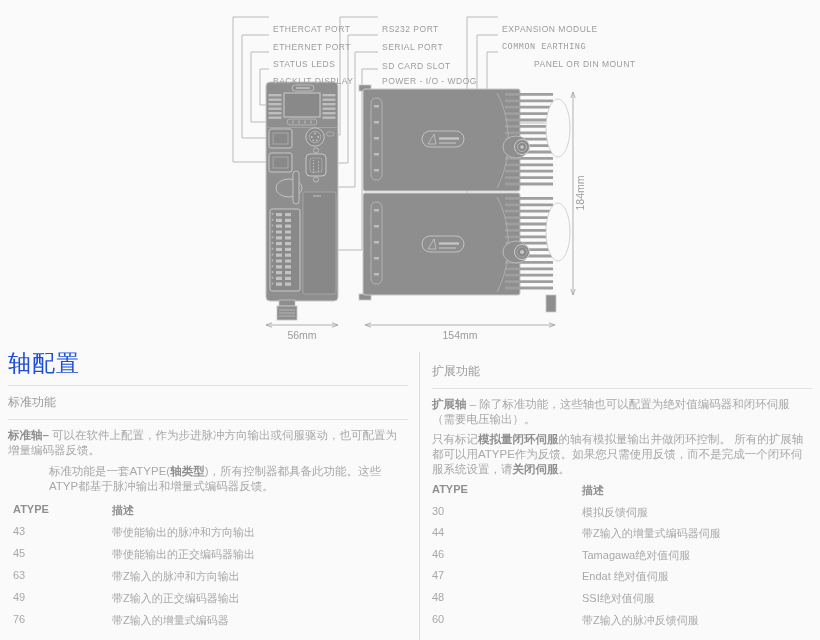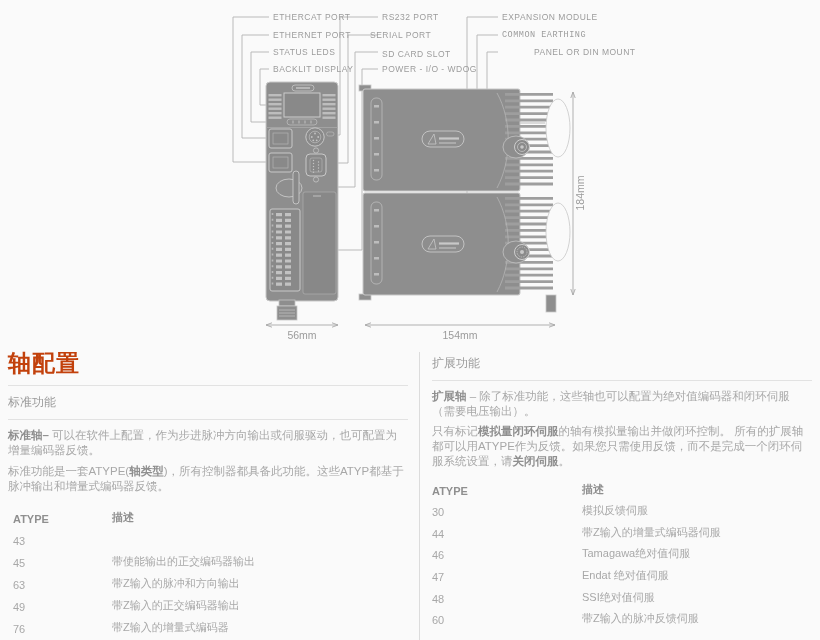--- a/index.html
+++ b/index.html
@@ -4,43 +4,43 @@
 <style>
   html,body{margin:0;padding:0;background:#fafafa;}
   .screen{
     position:relative;width:820px;height:640px;overflow:hidden;
     background:#fafafa;font-family:"Liberation Sans",sans-serif;
   }
   
   .diagram-svg{position:absolute;left:0;top:0;}
   .port-label{
     position:absolute;font-size:8.5px;letter-spacing:.5px;color:#9c9c9c;
-    white-space:nowrap;line-height:10px;
+    white-space:nowrap;line-height:10px;margin-top:12px;
   }
   .dim-label{
     position:absolute;font-size:10.5px;color:#9b9b9b;text-align:center;line-height:12px;
   }
   .dim-label.vert{transform:rotate(-90deg);transform-origin:center;}
   
   .col{position:absolute;color:#a8a8a8;}
   .col-left{left:8px;top:348px;width:400px;}
   .col-right{left:432px;top:352px;width:380px;}
   .v-divider{position:absolute;left:419px;top:352px;width:1px;height:288px;background:#dcdcdc;}
   .page-title{
-    font-size:23px;font-weight:700;color:#c2410c;letter-spacing:1px;
+    font-size:23px;font-weight:400;color:#1d4ed8;letter-spacing:1px;
     margin:0;line-height:30px;
   }
   .rule{border:none;border-top:1px solid #e2e2e2;margin:0;height:0;}
   .rule.t1{margin-top:7px;}
   .section-heading{font-size:12px;color:#9b9b9b;margin:9px 0 0 0;line-height:14px;}
   .rule.t2{margin-top:10px;}
   .para{font-size:11.5px;line-height:15px;color:#a8a8a8;margin:8px 0 0 0;}
   .para .b{font-weight:700;color:#8f8f8f;}
   .atable{margin-top:9px;padding-left:5px;}
-  .trow{display:flex;align-items:flex-end;}
+  .trow{display:flex;align-items:flex-start;}
   .col-left  .trow{height:22px;}
   .col-right .trow{height:21.6px;}
   .trow .atype{flex:0 0 auto;font-size:11px;color:#a8a8a8;}
   .col-left  .trow .atype{width:99px;}
   .col-right .trow .atype{width:150px;}
   .trow .desc{font-size:11px;color:#a8a8a8;}
   .trow.thead .atype,.trow.thead .desc{font-weight:700;color:#8f8f8f;font-size:11px;}
 </style>
 </head>
 <body>
@@ -233,49 +233,50 @@
       <path d="M570.8,98 L573,92 L575.2,98 M570.8,289 L573,295 L575.2,289"></path>
     </g>
   </svg>
 
   <span class="port-label" style="left:273px;top:12px;">ETHERCAT PORT</span>
   <span class="port-label" style="left:273px;top:30px;">ETHERNET PORT</span>
   <span class="port-label" style="left:273px;top:47px;">STATUS LEDS</span>
   <span class="port-label" style="left:273px;top:64px;">BACKLIT DISPLAY</span>
 
   <span class="port-label" style="left:382px;top:12px;">RS232 PORT</span>
-  <span class="port-label" style="left:370px;top:30px;">SERIAL PORT</span>
+  <span class="port-label" style="left:382px;top:30px;">SERIAL PORT</span>
   <span class="port-label" style="left:382px;top:49px;">SD CARD SLOT</span>
   <span class="port-label" style="left:382px;top:64px;text-align:right;">POWER - I/O - WDOG</span>
 
   <span class="port-label" style="left:502px;top:12px;">EXPANSION MODULE</span>
   <span class="port-label" style="left:502px;top:30px;font-family:Liberation Mono, monospace;">COMMON EARTHING</span>
   <span class="port-label" style="left:502px;top:47px;padding-left:32px;">PANEL OR DIN MOUNT</span>
 
   <span class="dim-label" style="left:278px;top:329px;width:48px;">56mm</span>
   <span class="dim-label" style="left:430px;top:329px;width:60px;">154mm</span>
   <span class="dim-label vert" style="left:550px;top:187px;width:60px;">184mm</span>
 
   <div class="v-divider"></div>
 
   <div class="col col-left">
     <h1 class="page-title">轴配置</h1>
     <hr class="rule t1">
     <div class="section-heading">标准功能</div>
     <hr class="rule t2">
     <p class="para"><span class="b">标准轴–</span><span> 可以在软件上配置，作为步进脉冲方向输出或伺服驱动，也可配置为增量编码器反馈。</span></p>
-    <p class="para" style="margin-top:6px;"><span>标准功能是一套ATYPE(</span><span class="b">轴类型</span><span>)，所有控制器都具备此功能。这些ATYP都基于脉冲输出和增量式编码器反馈。</span></p>
+    <p class="para" style="margin-top:6px;margin-left:41px;"><span>标准功能是一套ATYPE(</span><span class="b">轴类型</span><span>)，所有控制器都具备此功能。这些ATYP都基于脉冲输出和增量式编码器反馈。</span></p>
 
     <div class="atable">
       <div class="trow thead">
         <span class="atype">ATYPE</span>
         <span class="desc">描述</span>
       </div>
       <div class="trow">
         <span class="atype">43</span>
+        <span class="desc">带使能输出的脉冲和方向输出</span>
       </div>
       <div class="trow">
         <span class="atype">45</span>
         <span class="desc">带使能输出的正交编码器输出</span>
       </div>
       <div class="trow">
         <span class="atype">63</span>
         <span class="desc">带Z输入的脉冲和方向输出</span>
       </div>
       <div class="trow">
@@ -284,21 +285,21 @@
       </div>
       <div class="trow">
         <span class="atype">76</span>
         <span class="desc">带Z输入的增量式编码器</span>
       </div>
 
     </div>
   </div>
 
   <div class="col col-right">
-    <div class="section-heading" style="margin-top:4px;">扩展功能</div>
+    <div class="section-heading" style="margin-top:12px;">扩展功能</div>
     <hr class="rule" style="margin-top:10px;">
     <p class="para"><span class="b">扩展轴</span><span> – 除了标准功能，这些轴也可以配置为绝对值编码器和闭环伺服（需要电压输出）。</span></p>
     <p class="para" style="margin-top:5px;"><span>只有标记</span><span class="b">模拟量闭环伺服</span><span>的轴有模拟量输出并做闭环控制。 所有的扩展轴都可以用ATYPE作为反馈。如果您只需使用反馈，而不是完成一个闭环伺服系统设置，请</span><span class="b">关闭伺服</span><span>。</span></p>
 
     <div class="atable" style="margin-top:6px;padding-left:0;">
       <div class="trow thead">
         <span class="atype">ATYPE</span>
         <span class="desc">描述</span>
       </div>
       <div class="trow">

